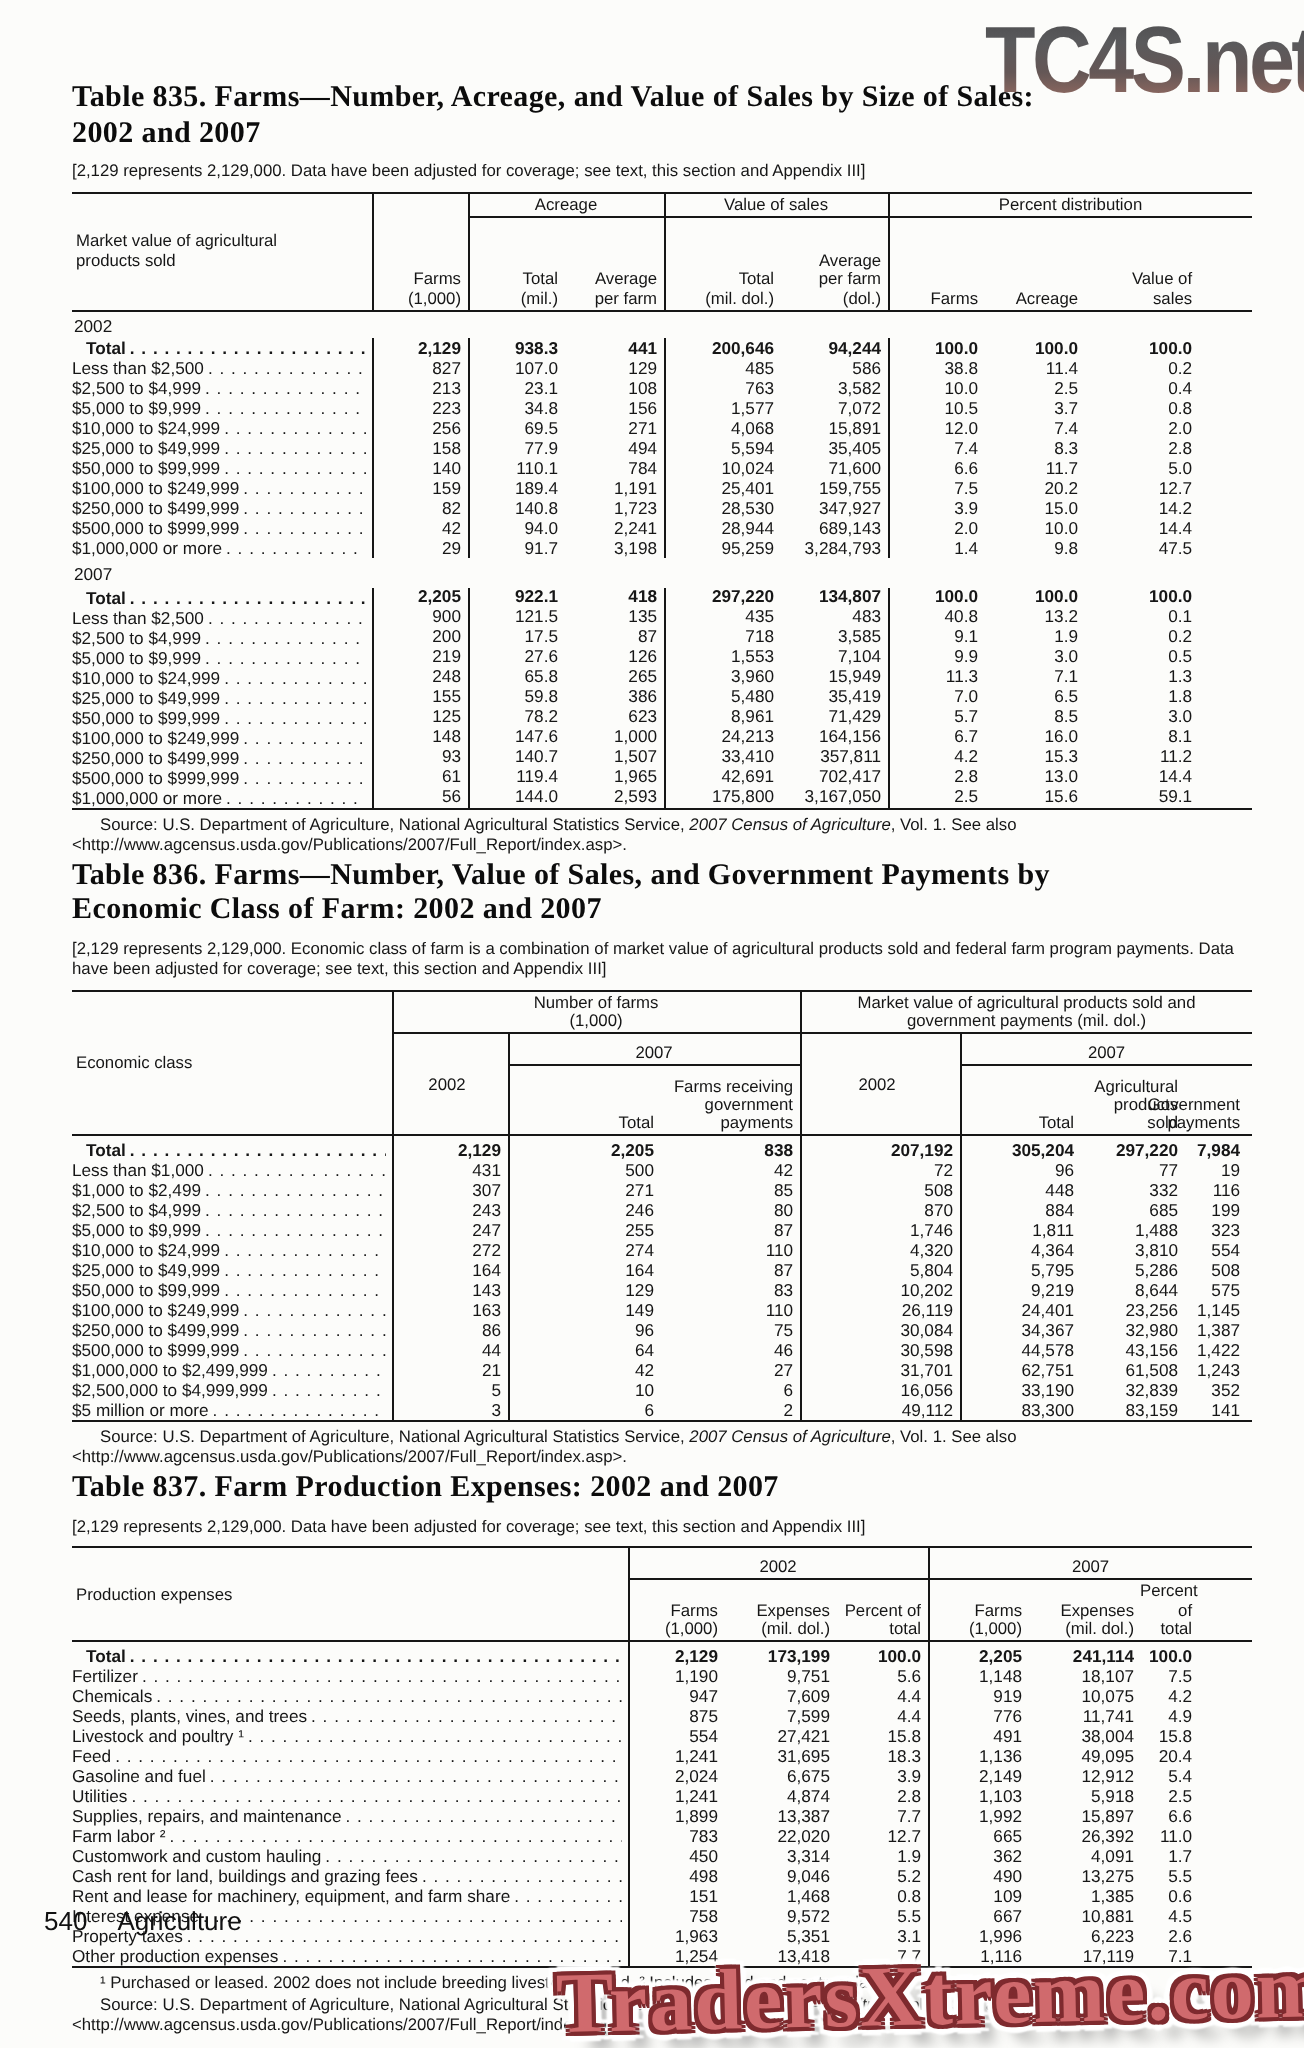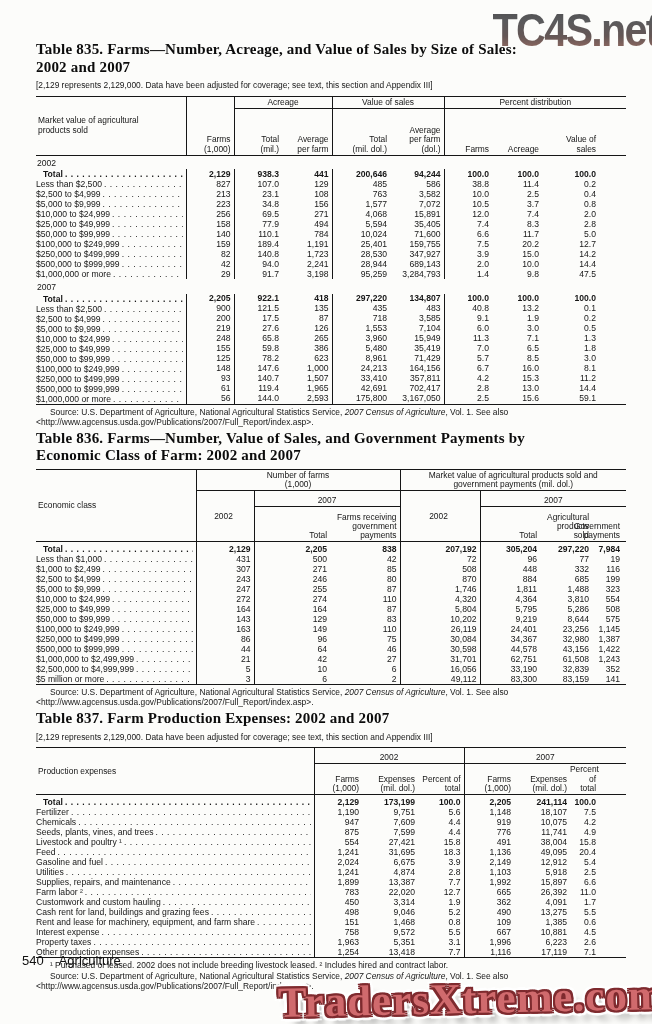--- a/index.html
+++ b/index.html
@@ -348,21 +348,21 @@
               <div class="rl">
                 <span class="t">$5,000 to $9,999</span>
                 <span class="dots">. . . . . . . . . . . . . . . . . . . . . . . . . . . . . . . . . . . . . . . . . . . . . . . . . . . . . . . . . . . . . . . . . . . . . . . . . . . . . . . . . . . . . . . . . . </span>
               </div>
             </td>
             <td class="num sep">219</td>
             <td class="num">27.6</td>
             <td class="num sep">126</td>
             <td class="num">1,553</td>
             <td class="num sep">7,104</td>
-            <td class="num">6.0</td>
+            <td class="num">9.9</td>
             <td class="num">3.0</td>
             <td class="num">0.5</td>
           </tr>
           <tr>
             <td class="lblcell sep">
               <div class="rl">
                 <span class="t">$10,000 to $24,999</span>
                 <span class="dots">. . . . . . . . . . . . . . . . . . . . . . . . . . . . . . . . . . . . . . . . . . . . . . . . . . . . . . . . . . . . . . . . . . . . . . . . . . . . . . . . . . . . . . . . . . </span>
               </div>
             </td>
@@ -473,20 +473,21 @@
           </tr>
         </tbody>
     </table>
 
     <div class="src">
       <span>Source: U.S. Department of Agriculture, National Agricultural Statistics Service, </span><span class="it">2007 Census of Agriculture</span><span>, Vol. 1. See also &lt;http://www.agcensus.usda.gov/Publications/2007/Full_Report/index.asp&gt;.</span>
     </div>
 
     <div class="ttl mt">Table 836. Farms—Number, Value of Sales, and Government Payments by
 Economic Class of Farm: 2002 and 2007</div>
+    <div class="note">[2,129 represents 2,129,000. Economic class of farm is a combination of market value of agricultural products sold and federal farm program payments. Data have been adjusted for coverage; see text, this section and Appendix III]</div>
 
     <table class="t836">
       <colgroup>
         <col style="width:160px">
           <col style="width:58px">
           <col style="width:76px">
           <col style="width:70px">
         <col style="width:80px">
           <col style="width:60px">
           <col style="width:52px">

